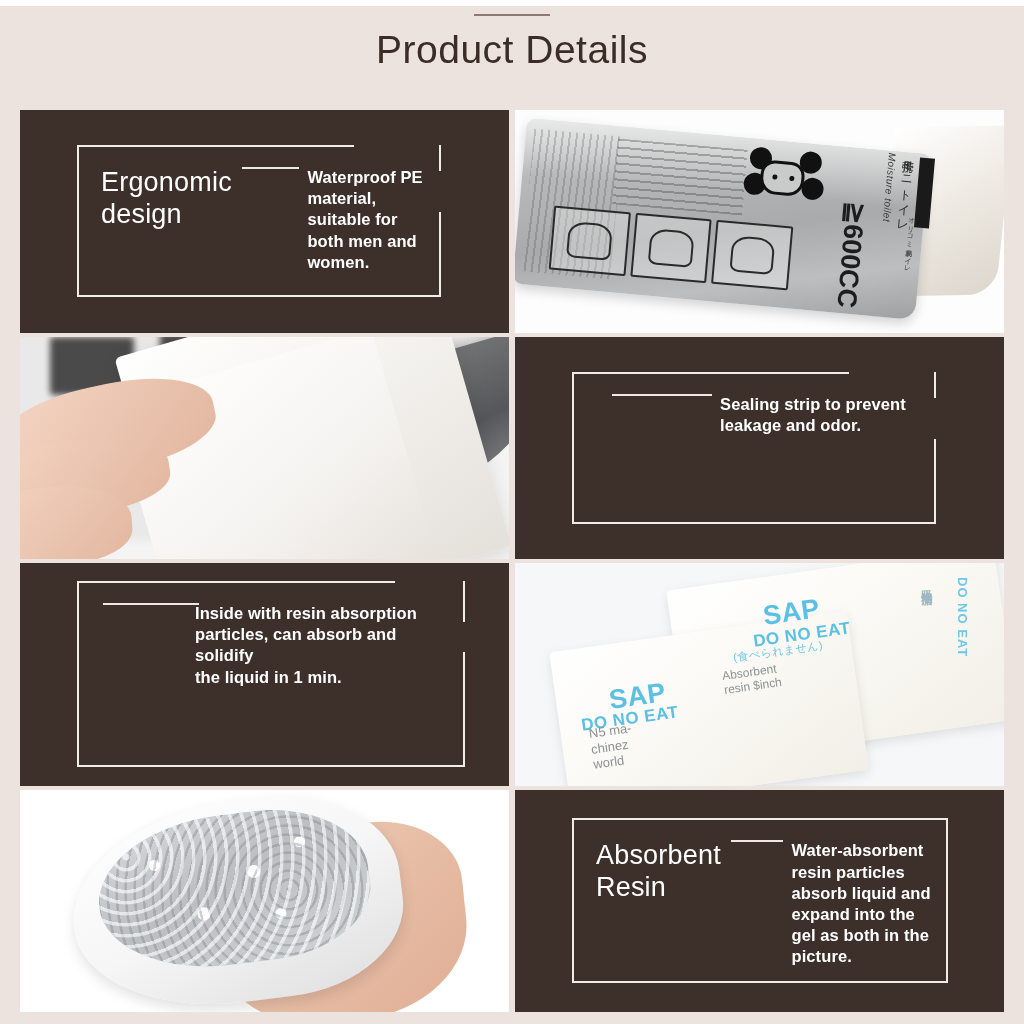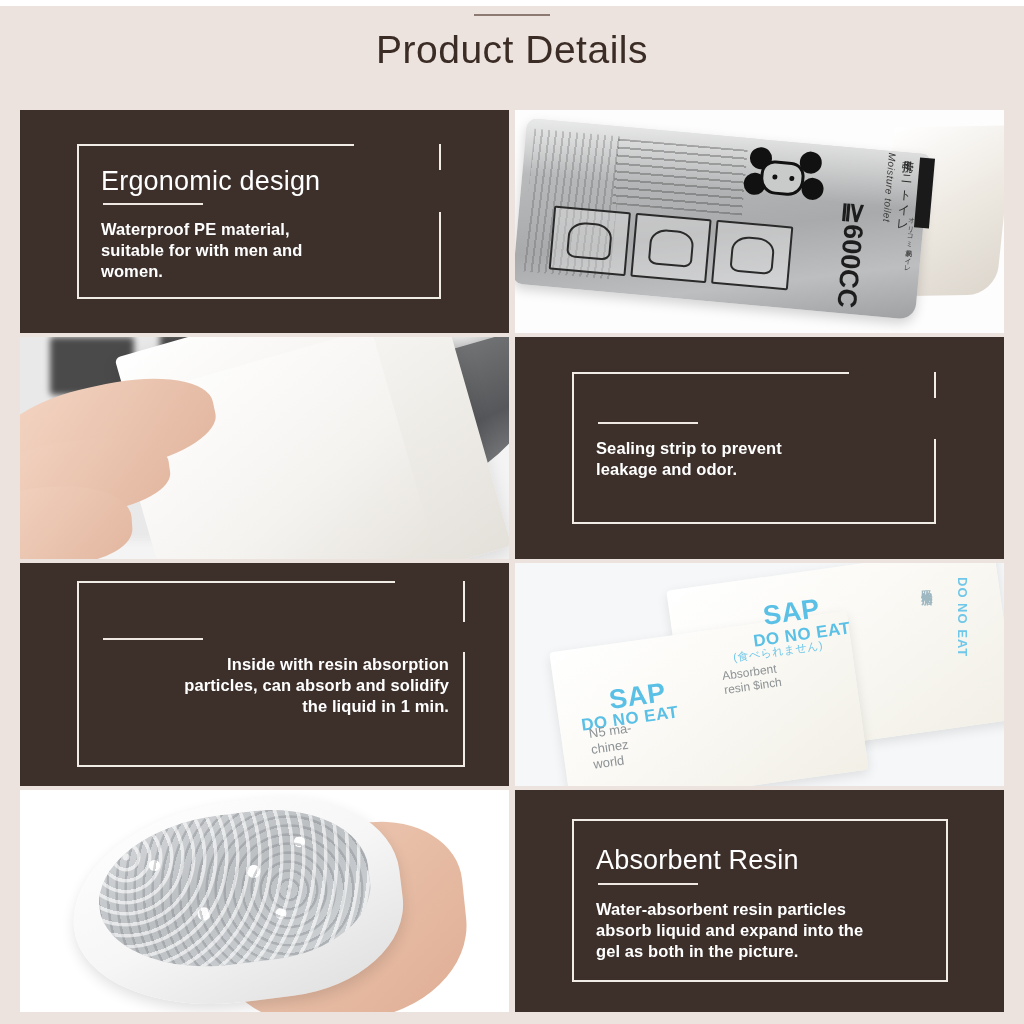--- a/index.html
+++ b/index.html
@@ -52,21 +52,21 @@
   .panel {
     background:#3d302b;
     display:flex; align-items:center; justify-content:flex-start;
   }
   .frame {
     position:relative;
     margin-left:57px;
     width:364px;
     min-height:152px;
     padding:22px 16px 16px 16px;
-    display:flex; flex-direction:column; justify-content:center;
+    display:flex; flex-direction:row; justify-content:center;
   }
   
   .frame .br-left,
   .frame .br-bottom,
   .frame .br-top,
   .frame .br-right-low {
     position:absolute; background:#f2ece7;
   }
   .frame .br-left   { left:0;  top:0;    width:2px;  height:100%; }
   .frame .br-bottom { left:0;  bottom:0; height:2px; width:100%; }
@@ -97,21 +97,21 @@
     font-size:16.5px;
     font-weight:700;
     line-height:1.28;
     letter-spacing:0.1px;
     margin-left:8px;
     white-space:pre-line;
   }
 
   
   .frame.tall { width:388px; min-height:186px; }
-  .frame.tall .panel-body { margin-left:-4px;text-align:right; }
+  .frame.tall .panel-body { margin-left:-4px; }
   .frame.tall .br-top { width:82%; }
   .frame.tall .br-right-low { height:62%; }
   .frame.tall .br-right-stub { height:22%; }
 
   
   .frame.closed .br-top { width:100%; }
   .frame.closed .br-right-stub { height:100%; }
   .frame.closed .br-right-low { height:100%; }
   .frame.closed { width:376px; min-height:163px; }
 
@@ -315,21 +315,21 @@
     <div class="cell panel">
       <div class="frame">
         <span class="br-left"></span>
         <span class="br-top"></span>
         <span class="br-right-stub"></span>
         <span class="br-right-low"></span>
         <span class="br-bottom"></span>
         <div class="panel-heading">Ergonomic design</div>
         <div class="heading-rule"></div>
         <div class="panel-body">Waterproof PE material,
-suitable for with men and
+suitable for both men and
 women.</div>
       </div>
     </div>
 
     <div class="cell photo">
       <div class="bag-wrap">
         <div class="bag-tail"></div>
         <div class="bag-body"></div>
 
         <div class="bag-textlines"></div>

